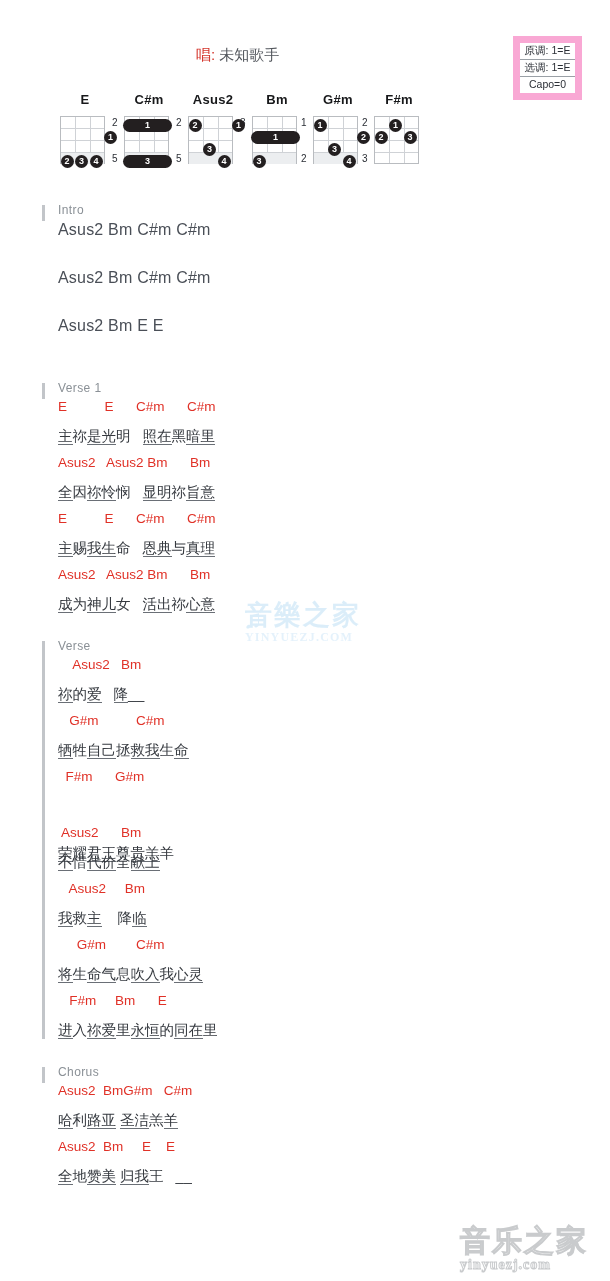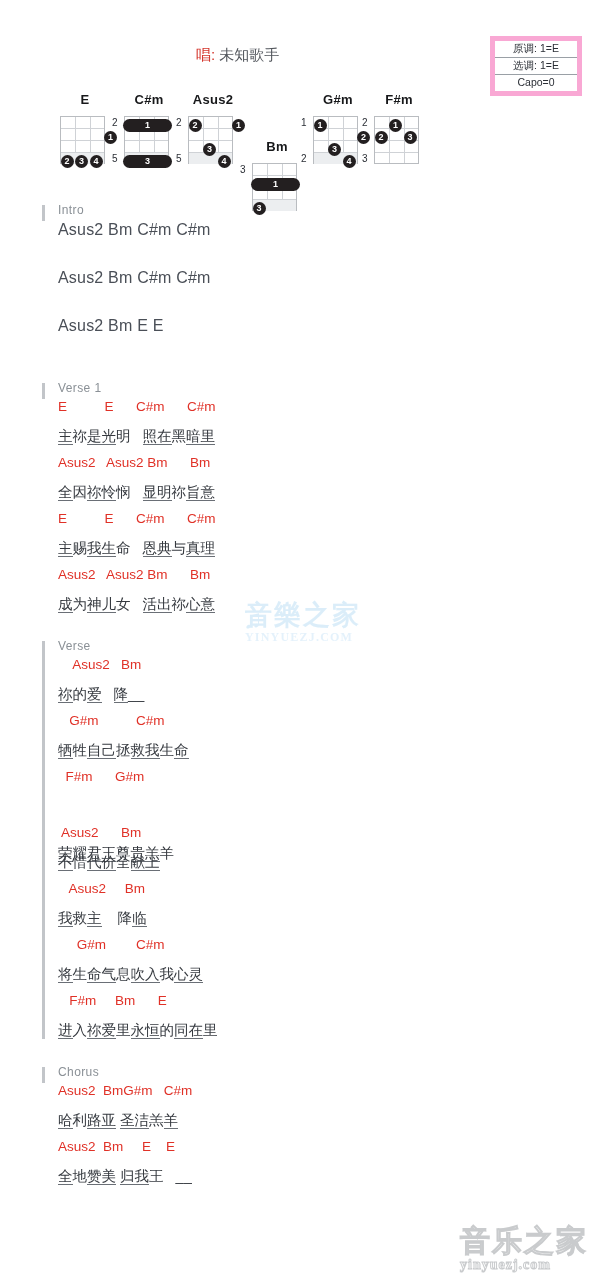--- a/index.html
+++ b/index.html
@@ -24,22 +24,22 @@
     position:absolute; left:196px; top:46px;
     font-size:15px; color:#52565c;
     white-space:nowrap;
   }
   #singer-label { color:#d4332a; }
   #singer-name { color:#52565c; }
 
   
   #keybox {
     position:absolute; right:28px; top:36px;
-    width:92px;
-    border:5px solid #f9a8d4;
+    width:69px;
+    border:7px solid #f9a8d4;
     font-size:10.5px; color:#2b2f36;
     background:#fff;
     text-align:center;
   }
   #keybox div { border-bottom:1px solid #9aa0a6; padding:1px 0 2px; line-height:13px; }
   #keybox div:last-child { border-bottom:none; }
 
   
   #chords { position:relative; height:85px; }
   .chordbox { position:absolute; top:0; width:78px; }
@@ -192,21 +192,21 @@
         <div class="grid shade4">
           <div class="dot" style="left: -0.5px; top: 2px;">2</div>
           <div class="dot" style="left: 43px; top: 2px;">1</div>
           <div class="dot" style="left: 14px; top: 26px;">3</div>
           <div class="dot" style="left: 28.5px; top: 38px;">4</div>
         </div>
         <div class="fretnum" style="left: 2px; top: 9px;">2</div>
         <div class="fretnum" style="left: 2px; top: 45px;">5</div>
       </div>
     </div>
-    <div class="chordbox" style="left: 238px; margin-top: 47px;">
+    <div class="chordbox" style="left: 238px;">
       <div class="chord-name">Bm</div>
       <div class="grid-wrap">
         <div class="grid shade4">
           <div class="barre" style="left: -2px; width: 49px; top: 14px;">
             <span>1</span>
           </div>
           <div class="dot" style="left: -0.5px; top: 38px;">3</div>
         </div>
         <div class="fretnum" style="left: 2px; top: 9px;">3</div>
       </div>

